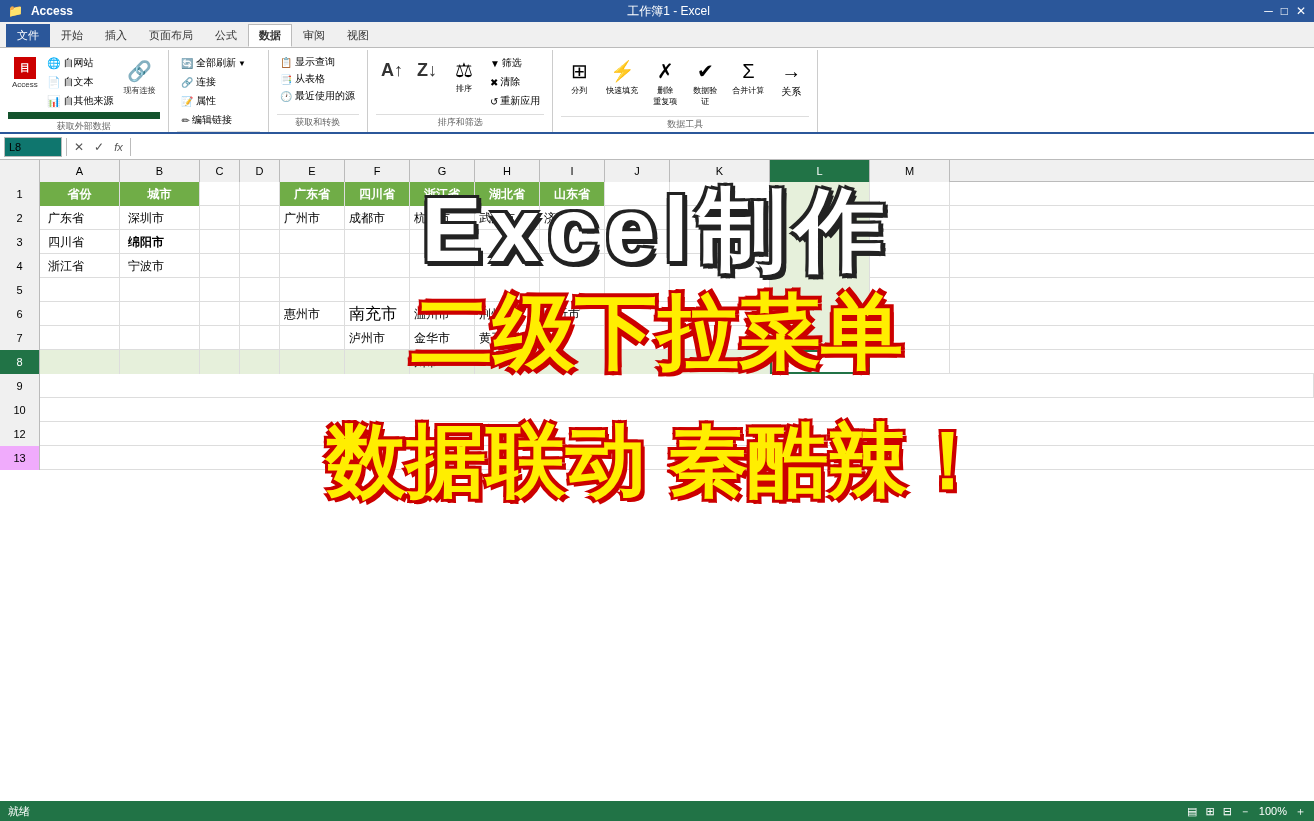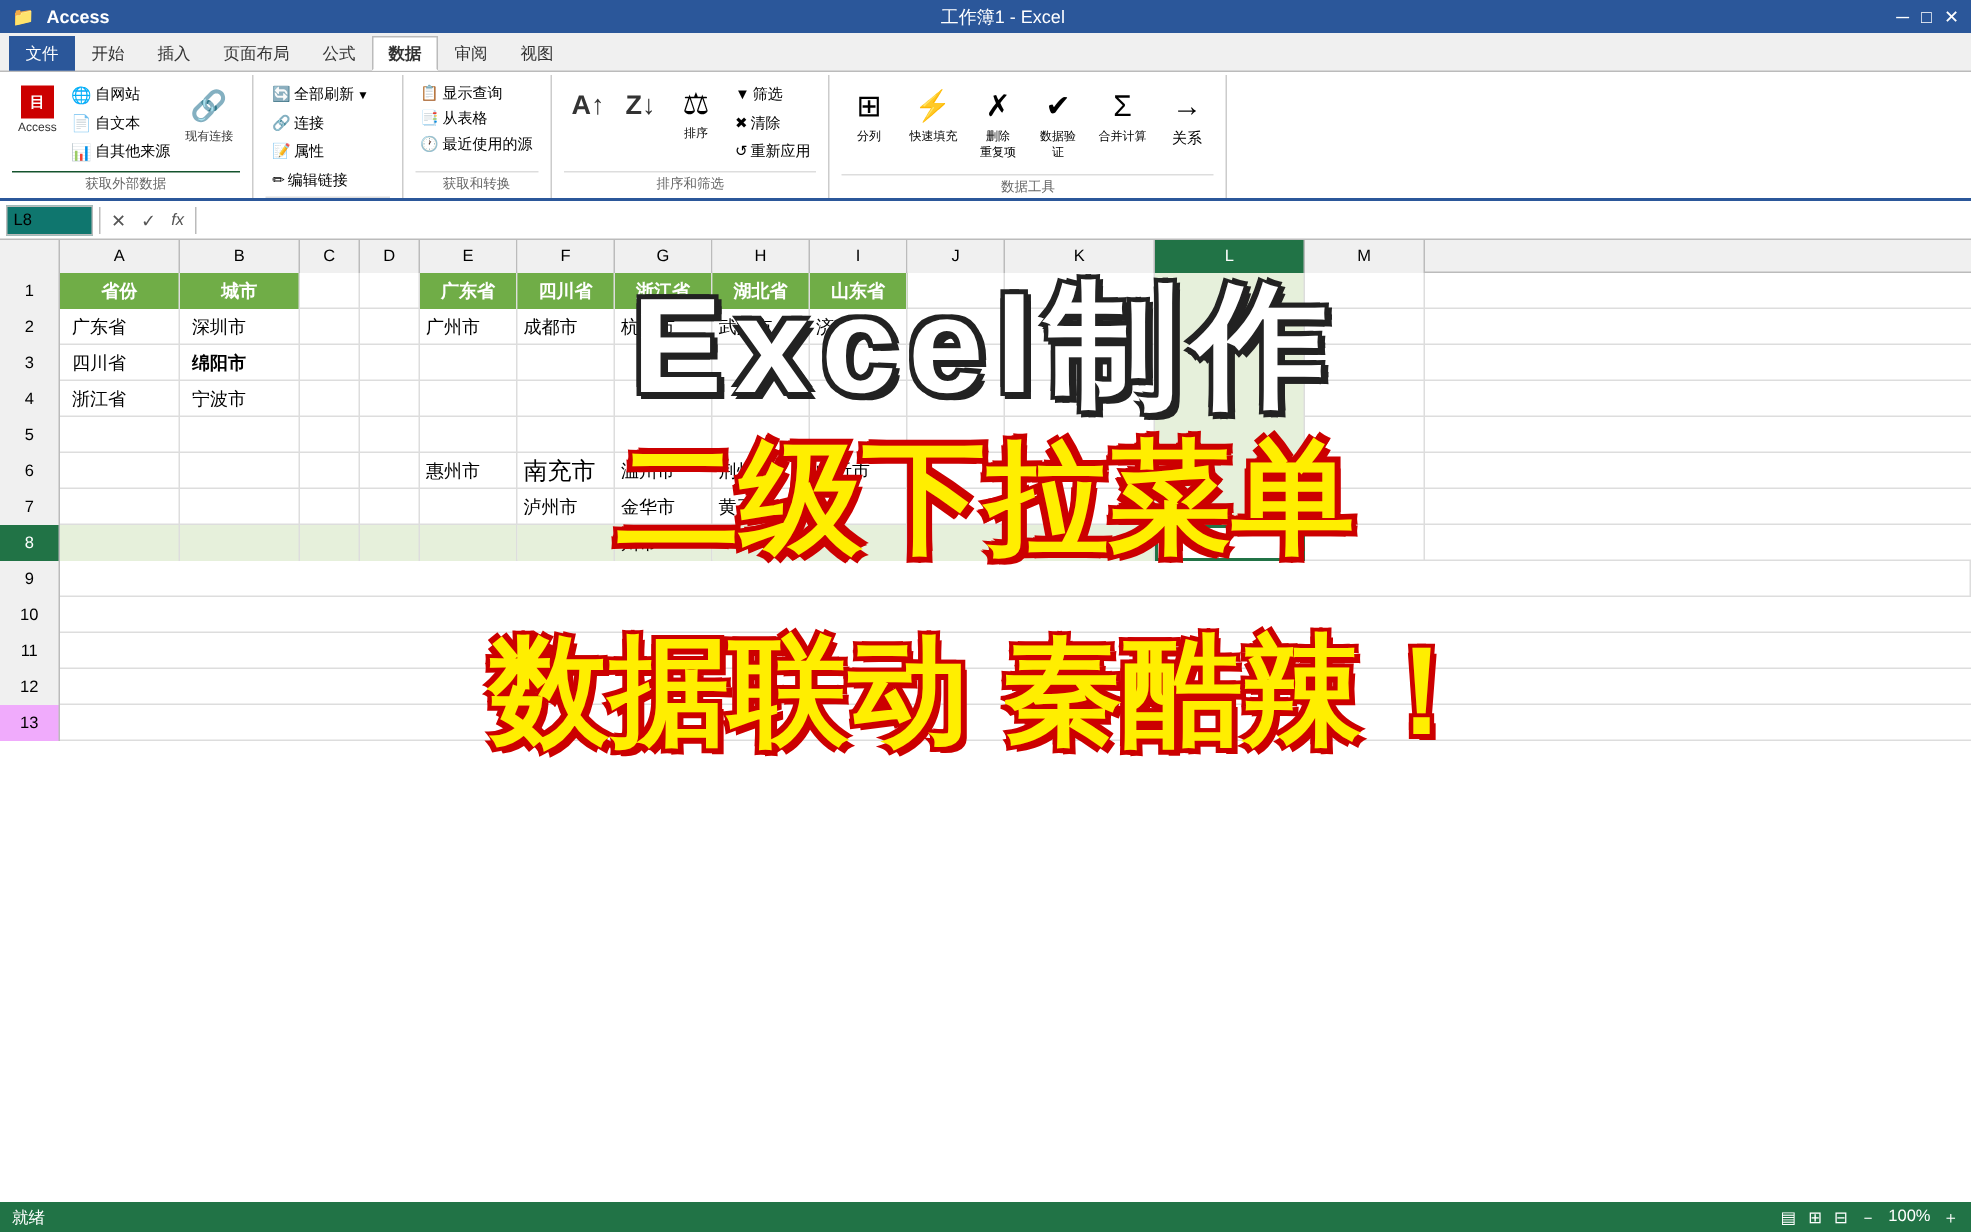--- a/index.html
+++ b/index.html
@@ -57,21 +57,21 @@
         <div style="display:flex;align-items:center;gap:2px;padding:1px 3px;font-size:10px;cursor:pointer;border:1px solid transparent;border-radius:2px;">
           <span style="font-size:11px;">📊</span>
           <span>自其他来源</span>
         </div>
       </div>
       <div style="display:flex;flex-direction:column;align-items:center;padding:2px 3px;cursor:pointer;font-size:9px;color:#333;min-width:36px;border:1px solid transparent;border-radius:2px;">
         <div style="font-size:20px;line-height:28px;">🔗</div>
         <span style="font-size:8px;text-align:center;">现有连接</span>
       </div>
     </div>
-    <div style="font-size:9px;color:#666;text-align:center;padding:1px 0;border-top:1px solid #14532d;margin-top:2px;font-family:Liberation Serif, serif;">获取外部数据</div>
+    <div style="font-size:9px;color:#666;text-align:center;padding:1px 0;border-top:7px solid #14532d;margin-top:2px;font-family:Liberation Serif, serif;">获取外部数据</div>
   </div>
 
   <div style="display:flex;flex-direction:column;border-right:1px solid #ccc;padding:2px 8px;min-width:100px;">
     <div style="display:flex;flex-direction:column;gap:1px;flex:1;padding-top:2px;">
       <div style="display:flex;align-items:center;gap:2px;padding:1px 4px;font-size:10px;cursor:pointer;border:1px solid transparent;border-radius:2px;">
         <span>🔄</span>
         <span>全部刷新</span>
         <span style="font-size:8px;">▼</span>
       </div>
       <div style="display:flex;align-items:center;gap:2px;padding:1px 4px;font-size:10px;cursor:pointer;border:1px solid transparent;border-radius:2px;">
@@ -341,24 +341,20 @@
 
   <div style="display:flex;border-bottom:1px solid #ddd;height:24px;">
     <div style="width:40px;min-width:40px;height:24px;background:#f0f0f0;border-right:1px solid #bbb;display:flex;align-items:center;justify-content:center;font-size:11px;">9</div>
     <div style="flex:1;height:24px;border-right:1px solid #ddd;"></div>
   </div>
   <div style="display:flex;border-bottom:1px solid #ddd;height:24px;">
     <div style="width:40px;min-width:40px;height:24px;background:#f0f0f0;border-right:1px solid #bbb;display:flex;align-items:center;justify-content:center;font-size:11px;">10</div>
     <div style="flex:1;height:24px;"></div>
   </div>
   <div style="display:flex;border-bottom:1px solid #ddd;height:24px;">
-    <div style="width:40px;min-width:40px;height:24px;background:#f0f0f0;border-right:1px solid #bbb;display:flex;align-items:center;justify-content:center;font-size:11px;">11</div>
-    <div style="flex:1;height:24px;"></div>
-  </div>
-  <div style="display:flex;border-bottom:1px solid #ddd;height:24px;">
     <div style="width:40px;min-width:40px;height:24px;background:#f0f0f0;border-right:1px solid #bbb;display:flex;align-items:center;justify-content:center;font-size:11px;">12</div>
     <div style="flex:1;height:24px;"></div>
   </div>
   <div style="display:flex;border-bottom:1px solid #ddd;height:24px;">
     <div style="width:40px;min-width:40px;height:24px;background:#f0abfc;border-right:1px solid #bbb;display:flex;align-items:center;justify-content:center;font-size:11px;">13</div>
     <div style="flex:1;height:24px;"></div>
   </div>
 
   <div style="position:absolute;top:0;left:0;width:100%;height:100%;pointer-events:none;z-index:5;">
 

